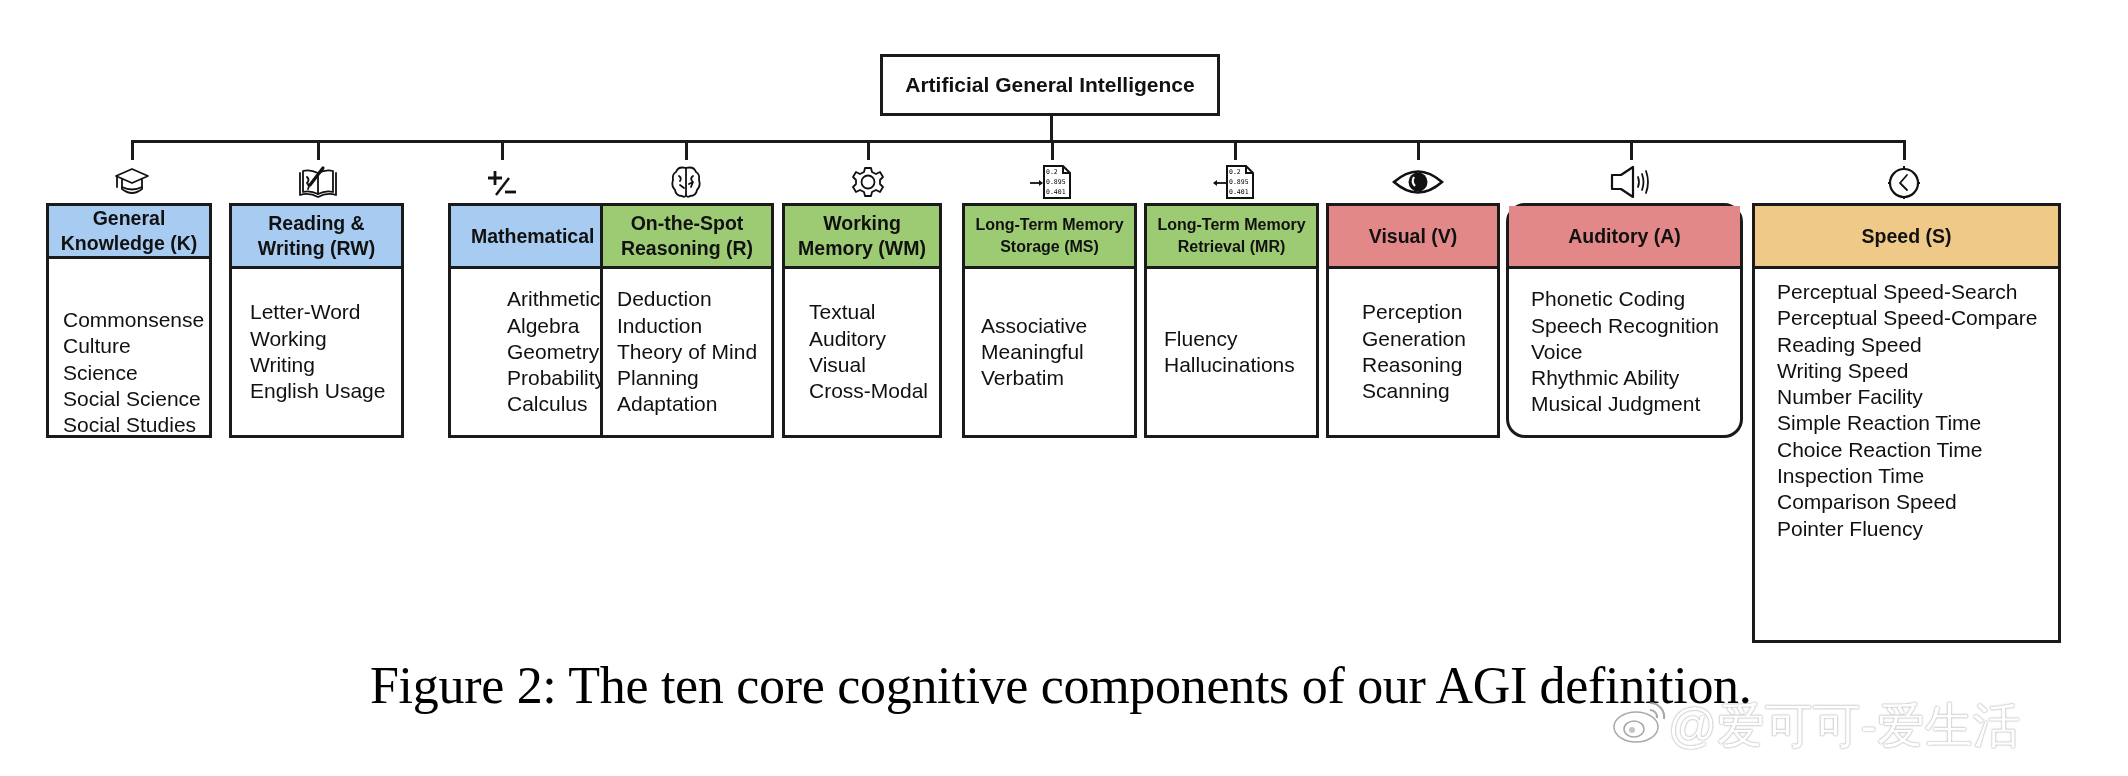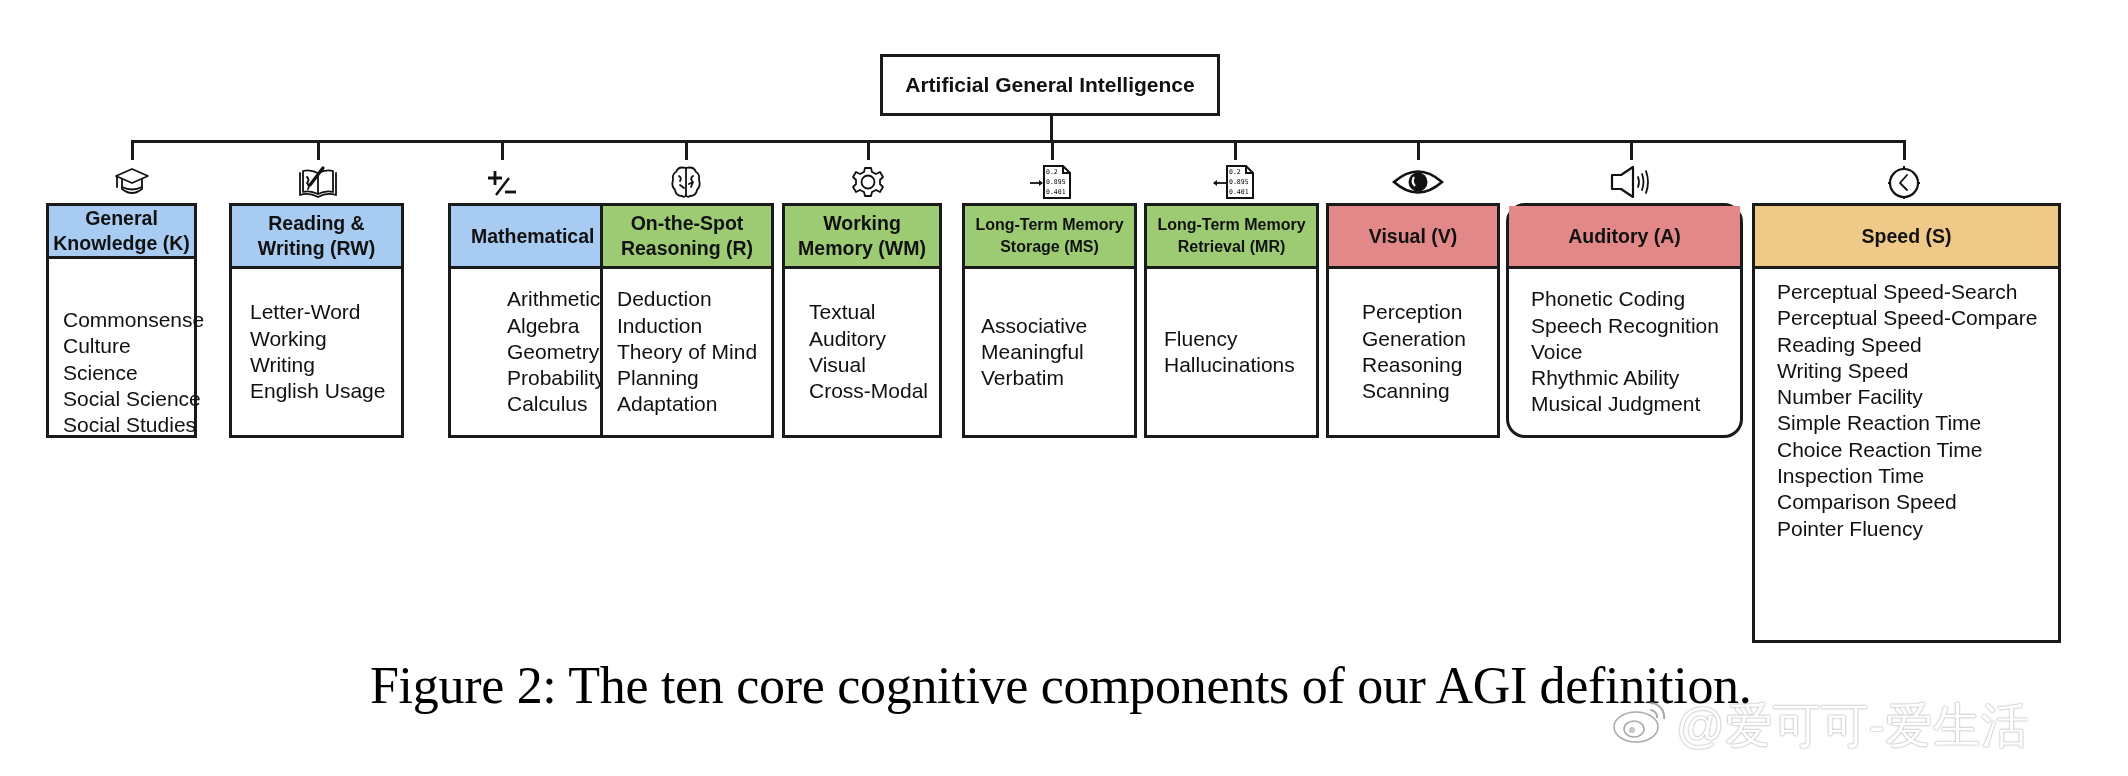--- a/index.html
+++ b/index.html
@@ -7,21 +7,21 @@
   .root-box { position: absolute; left: 880px; top: 54px; width: 340px; height: 62px; border: 3px solid #1a1a1a; box-sizing: border-box; display: flex; align-items: center; justify-content: center; font-weight: bold; font-size: 21px; background: #fff; }
   .line { position: absolute; background: #1a1a1a; }
   .icon { position: absolute; top: 164px; width: 40px; height: 36px; display: flex; align-items: center; justify-content: center; }
   .icon svg { overflow: visible; }
   .card { position: absolute; top: 203px; border: 3px solid #1a1a1a; box-sizing: border-box; background: #fff; display: flex; flex-direction: column; }
   .card-header { height: 60px; border-bottom: 3px solid #1a1a1a; display: flex; align-items: center; justify-content: center; text-align: center; font-weight: bold; font-size: 19.5px; line-height: 25px; padding: 0 2px; box-sizing: content-box; }
   .card-header.small { font-size: 16px; line-height: 22px; }
   .card-body { flex: 1; display: flex; flex-direction: column; justify-content: center; font-size: 21px; line-height: 26.3px; }
   .card-body .item { white-space: nowrap; }
   .caption { position: absolute; left: 370px; top: 656px; font-family: Liberation Serif, serif; font-size: 52px; color: #000; white-space: nowrap; letter-spacing: -0.3px; }
-  .watermark { position: absolute; left: 1612px; top: 694px; display: flex; align-items: center; gap: 8px; color: #ffffff; font-size: 48px; text-shadow: 0 0 2px #9a9a9a, 0 0 1px #8a8a8a; opacity: 0.85; white-space: nowrap; }
+  .watermark { position: absolute; left: 1612px; top: 694px; display: flex; align-items: center; color: #ffffff; font-size: 48px; text-shadow: 0 0 2px #9a9a9a, 0 0 1px #8a8a8a; opacity: 0.85; white-space: nowrap; }
   .doc-text { font-family: "DejaVu Sans Mono", monospace; font-size: 6.5px; fill: #000; }
 </style>
 </head>
 <body>
 
 <div class="root-box">
   <span>Artificial General Intelligence</span>
 </div>
 
 <div class="line" style="left:1050px; top:116px; width:3px; height:27px;"></div>
@@ -117,21 +117,21 @@
     <div class="icon" style="left: 1884px;">
       <svg width="36" height="36" viewBox="0 0 36 36">
         <circle cx="18" cy="19" r="14" fill="#fff" stroke="#111" stroke-width="2.2"></circle>
         <path d="M18 2 V6 M18 32 V35 M2 19 H5 M31 19 H34" stroke="#111" stroke-width="2"></path>
         <path d="M21 11 L14 19 L21 26" stroke="#111" fill="none" stroke-width="1.8" stroke-linecap="round" stroke-linejoin="round"></path>
       </svg>
     </div>
   </div>
 
 <div id="cards">
-    <div class="card" style="left: 46px; width: 151px; height: 235px;">
+    <div class="card" style="left: 46px; width: 166px; height: 235px;">
       <div class="card-header" style="background: rgb(168, 203, 241);">
         <div>
           <div>General</div>
           <div>Knowledge (K)</div>
         </div>
       </div>
       <div class="card-body" style="padding-left: 14px; margin-top: 48px;">
         <div class="item">Commonsense</div>
         <div class="item">Culture</div>
         <div class="item">Science</div>

